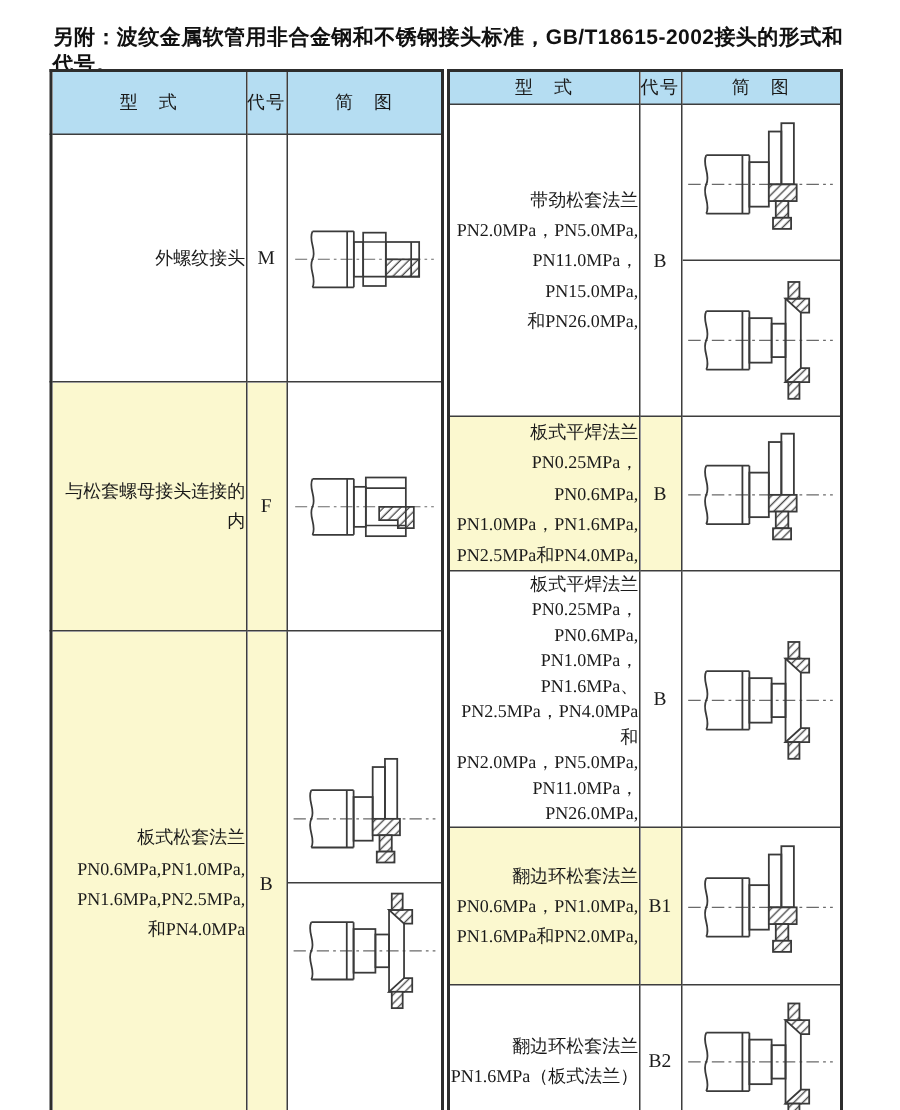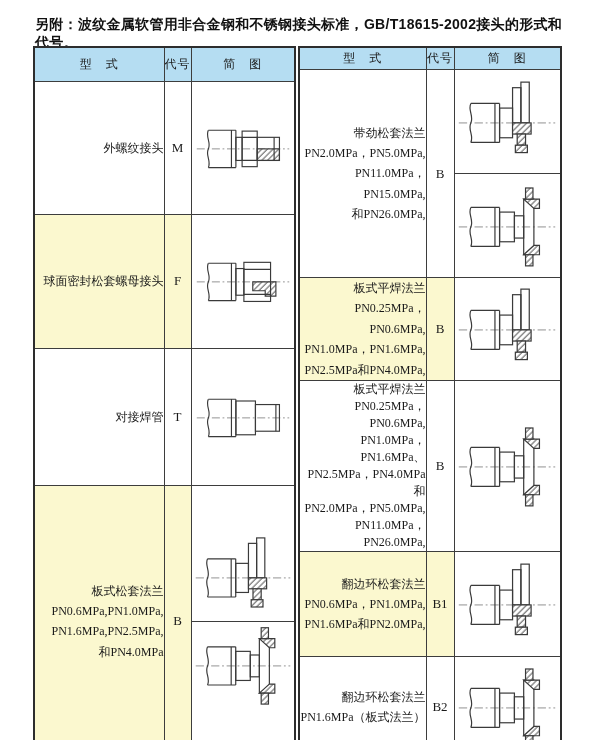--- a/index.html
+++ b/index.html
@@ -153,34 +153,25 @@
       <tr class="l1">
         <td class="type">外螺纹接头</td>
         <td class="code">M</td>
         <td class="diag">
           <svg width="100" height="80" viewBox="0 0 110 90">
                 <use href="#d-m"></use>
               </svg>
         </td>
       </tr>
       <tr class="l2">
-        <td class="type hl">球面密封松套螺母接头</td>
+        <td class="type hl">与松套螺母接头连接的内</td>
         <td class="code hl">F</td>
         <td class="diag">
           <svg width="100" height="80" viewBox="0 0 110 90">
                 <use href="#d-f"></use>
-              </svg>
-        </td>
-      </tr>
-      <tr class="l5">
-        <td class="type">对接焊管</td>
-        <td class="code">T</td>
-        <td class="diag">
-          <svg width="100" height="80" viewBox="0 0 110 90">
-                <use href="#d-t"></use>
               </svg>
         </td>
       </tr>
       <tr class="l6">
         <td class="type hl">板式松套法兰
 PN0.6MPa,PN1.0MPa,
 PN1.6MPa,PN2.5MPa,
 和PN4.0MPa</td>
         <td class="code hl">B</td>
         <td class="diag stackcell">

